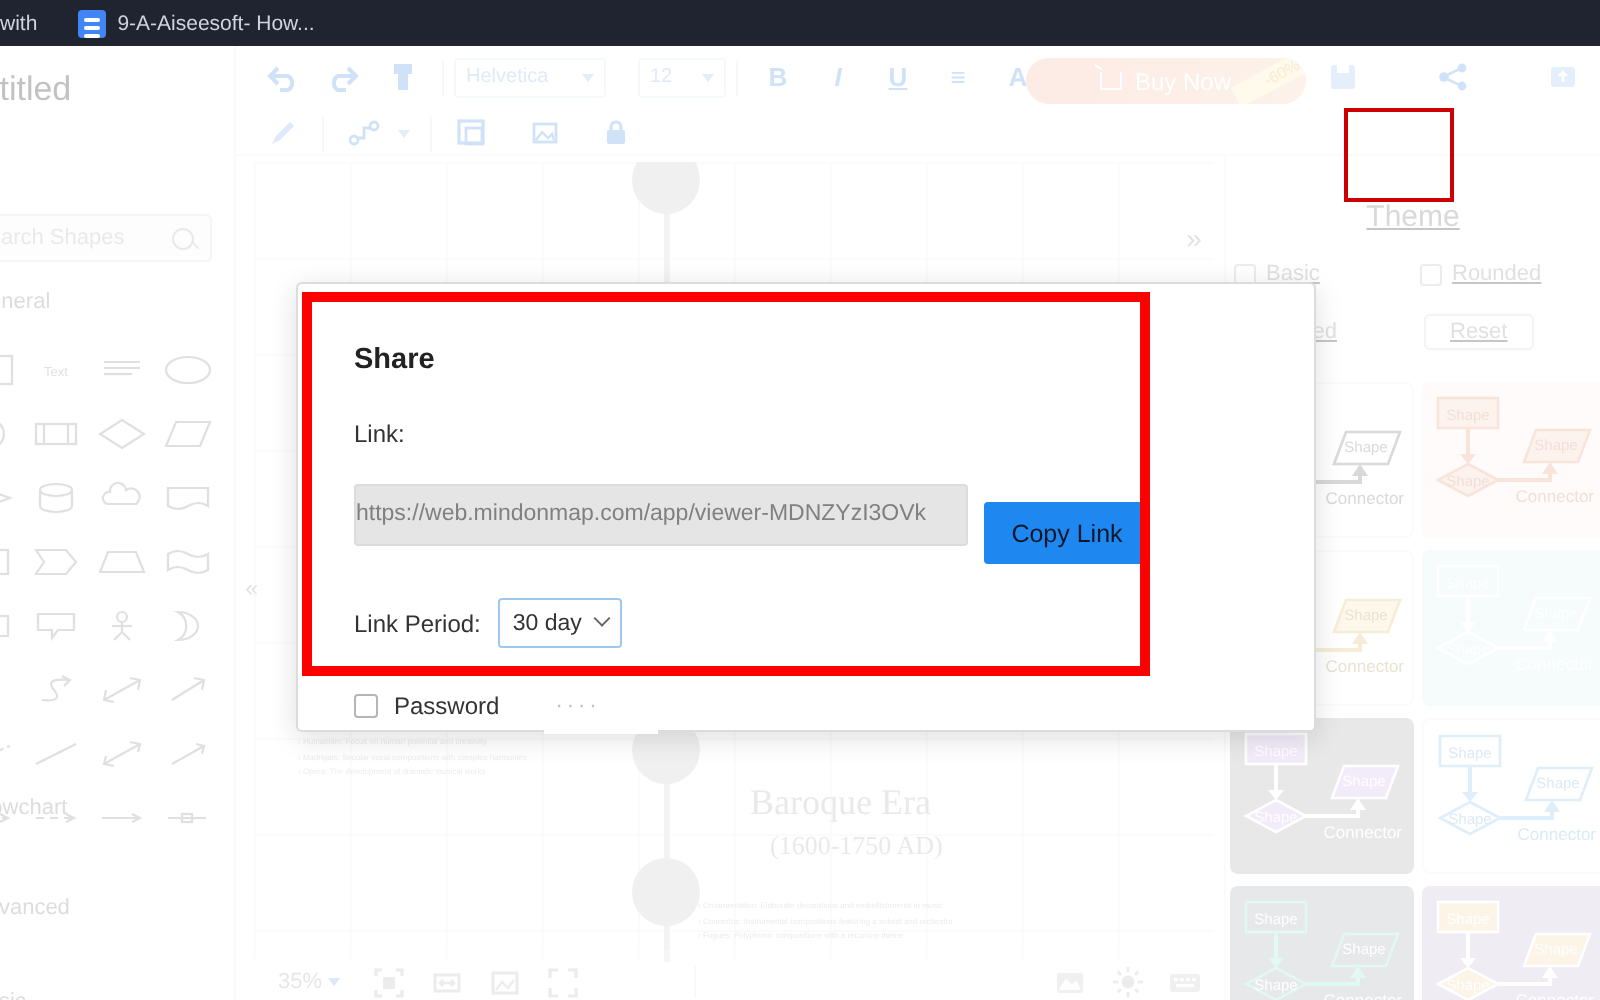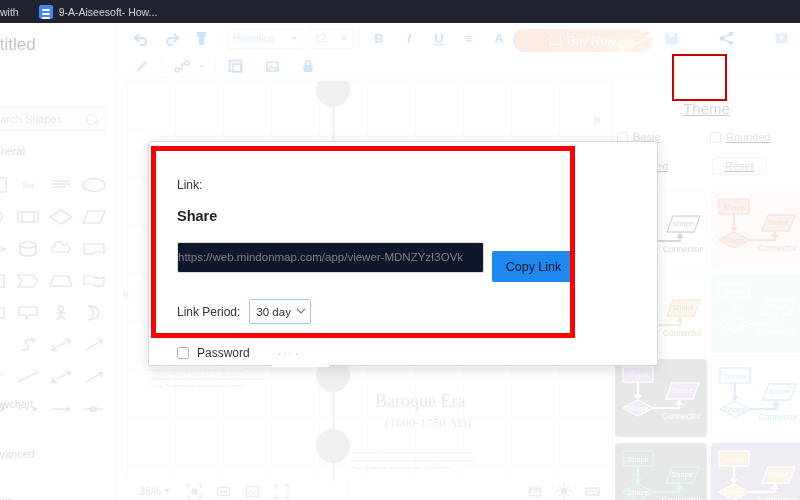--- a/index.html
+++ b/index.html
@@ -169,21 +169,21 @@
   #modal-redbox {
     position: absolute; left: 2px; top: 4px; width: 424px; height: 192px;
     border: 5px solid #ff0000; pointer-events: none; z-index: 31;
   }
   #modal-inner { position: absolute; left: 0; top: 0; width: 510px; height: 225px; padding: 14px 18px; }
   #modal-title { font-size: 14.5px; font-weight: bold; color: #222; margin-top: 16px; margin-left: 10px; }
   #link-label { font-size: 12px; color: #333; margin-top: 22px; margin-left: 10px; }
   #link-row { display: flex; align-items: center; margin-top: 8px; margin-left: 10px; }
   #link-input {
     width: 307px; height: 31px; border: 1px solid #dcdcdc; border-radius: 2px;
-    background: #0f172a; font-size: 11.5px; color: #808080;
+    background: #e5e5e5; font-size: 11.5px; color: #808080;
     padding: 0 0; font-family: "Liberation Sans", sans-serif; outline: none;
   }
   #copy-link {
     margin-left: 8px; width: 83px; height: 31px; border: none; border-radius: 2px;
     background: #1e87f0; color: #0f172a; font-size: 12.5px; cursor: pointer;
     font-family: "Liberation Sans", sans-serif;
     margin-top: 19px;
   }
   #period-row { display: flex; align-items: center; gap: 9px; margin-top: 17px; margin-left: 10px; }
   #period-label { font-size: 12px; color: #333; }
@@ -443,21 +443,21 @@
         <svg width="15" height="15" viewBox="0 0 15 15">
             <rect x="3" y="1" width="9" height="5" fill="currentColor"></rect>
             <rect x="5" y="6" width="5" height="8" fill="currentColor"></rect>
           </svg>
       </div>
       <div class="tb-sep"></div>
       <div class="tb-field" style="width:76px">
         <span style="flex:1">Helvetica</span>
         <span class="caretdn"></span>
       </div>
-      <div class="tb-field" style="width:44px;margin-left:6px">
+      <div class="tb-field" style="width:44px;margin-left:16px">
         <span style="flex:1">12</span>
         <span class="caretdn"></span>
       </div>
       <div class="tb-sep"></div>
       <div class="tb-btn tb-txt">B</div>
       <div class="tb-btn tb-txt" style="font-style:italic">I</div>
       <div class="tb-btn tb-txt" style="text-decoration:underline">U</div>
       <div class="tb-btn tb-txt">≡</div>
       <div class="tb-btn tb-txt">A</div>
       <div class="tb-sep"></div>
@@ -750,23 +750,23 @@
             <text x="86" y="60" font-size="8.5" text-anchor="end" fill="#ffffff" font-family="Liberation Sans, sans-serif">Connector</text>
           </svg></div>
       </div>
   </div>
 
   <div id="share-highlight"></div>
 
   <div id="share-modal">
     <div id="modal-redbox"></div>
     <div id="modal-inner">
+      <div id="modal-title">Share</div>
+
       <div id="link-label">Link:</div>
-
-      <div id="modal-title">Share</div>
 
       <div id="link-row">
         <input id="link-input" type="text" readonly="" value="https://web.mindonmap.com/app/viewer-MDNZYzI3OVk" placeholder="Share link" style="">
         <button id="copy-link">Copy Link</button>
       </div>
 
       <div id="period-row">
         <span id="period-label">Link Period:</span>
         <div id="period-select">
           <span>30 day</span>

